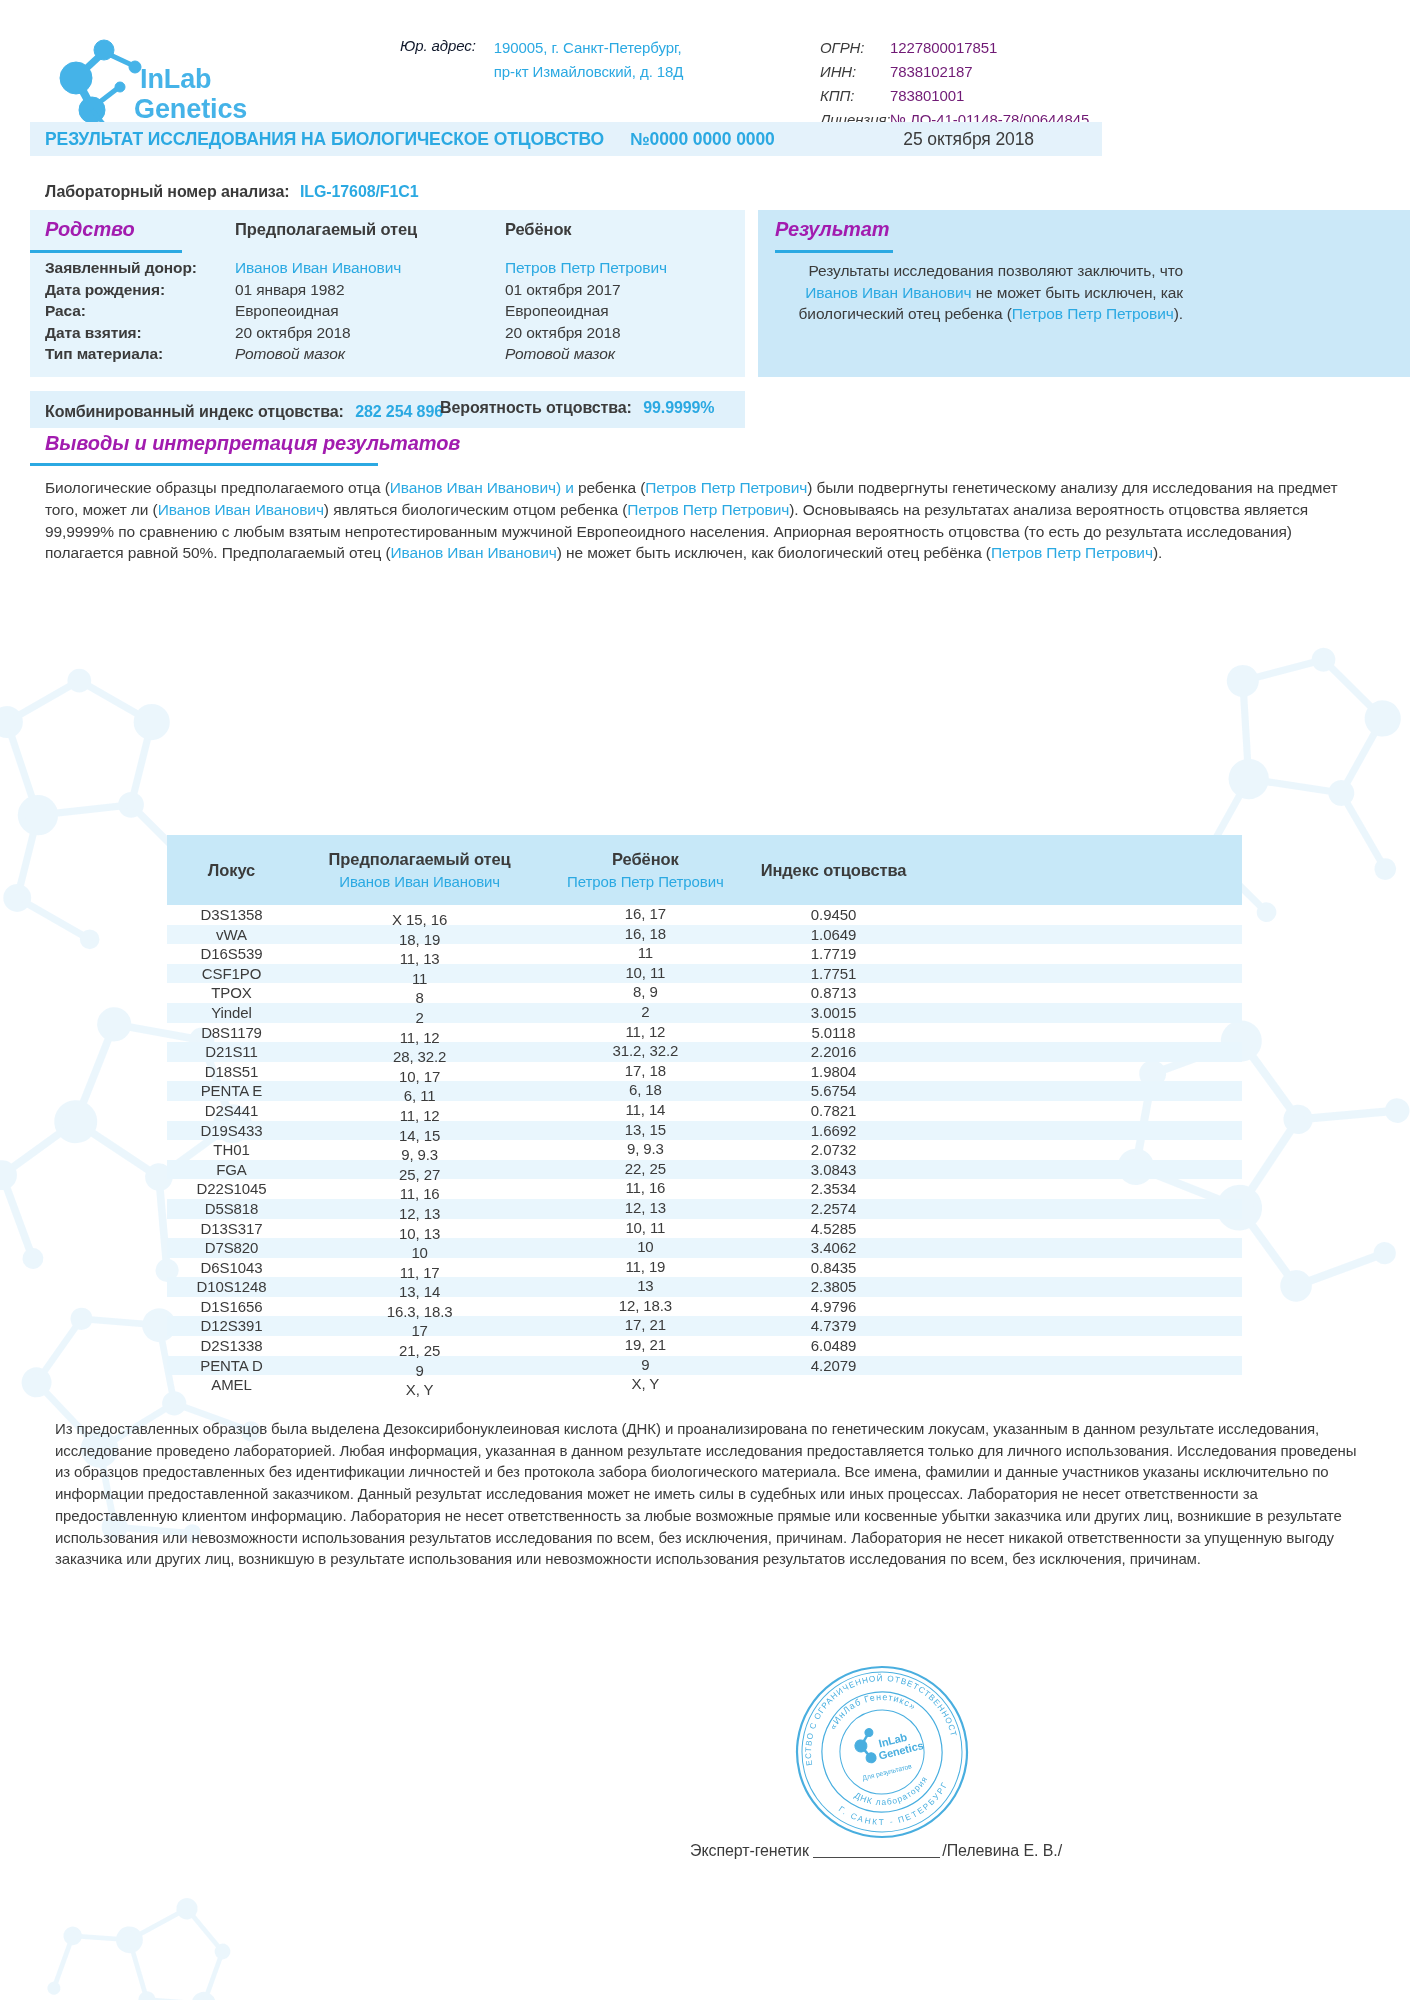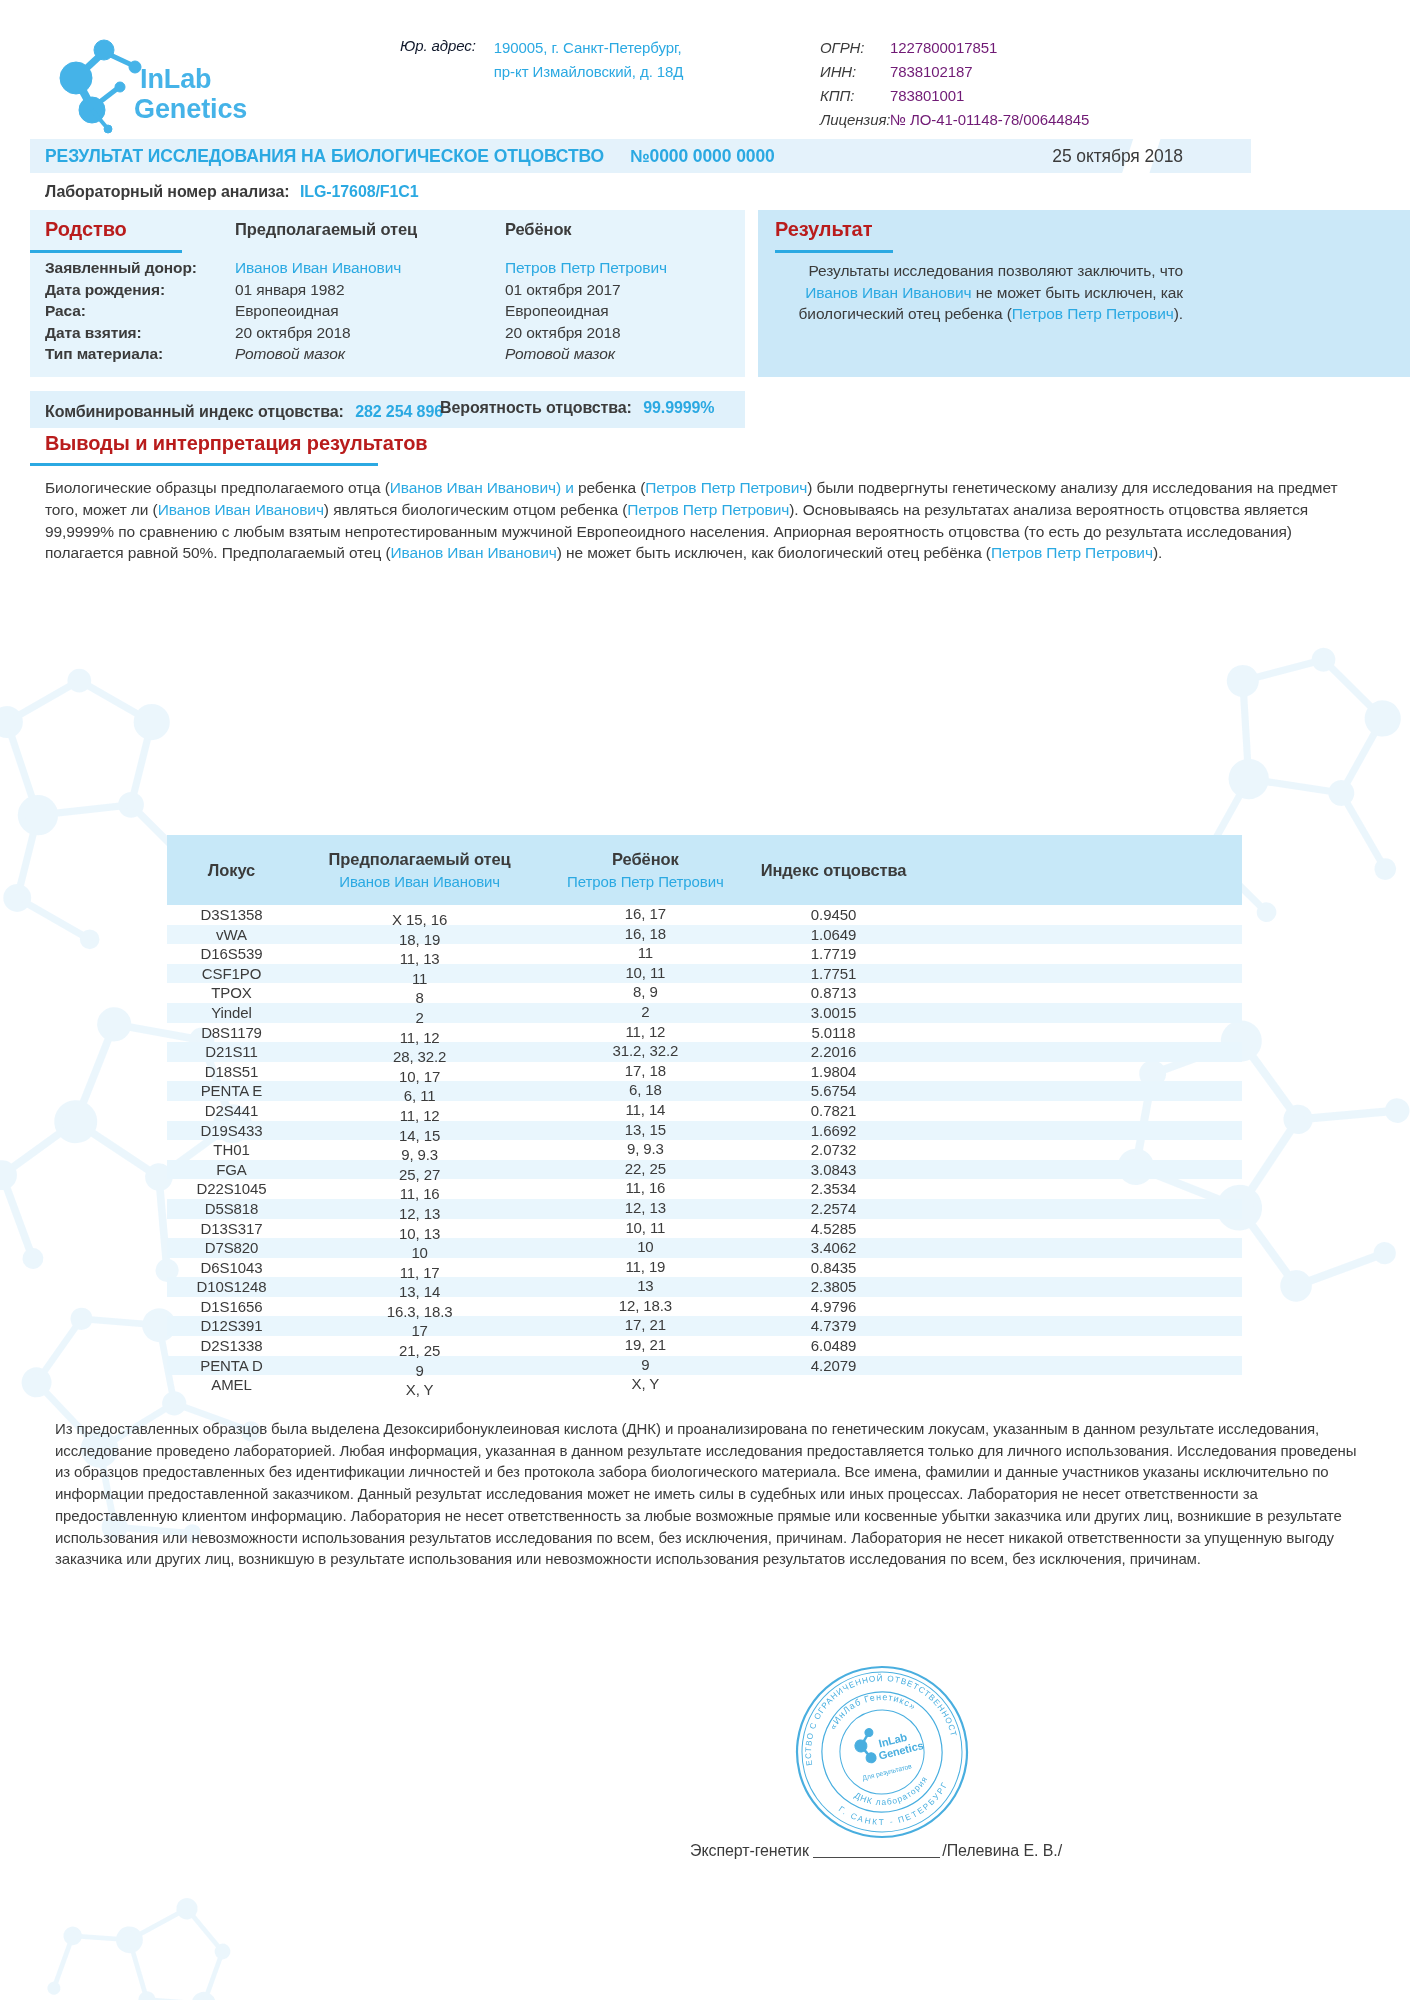--- a/index.html
+++ b/index.html
@@ -26,21 +26,21 @@
   .addr-block { position: absolute; left: 400px; top: 36px; display: flex; gap: 18px; }
   .addr-label { font-style: italic; font-size: 15px; color: #0f172a; padding-top: 1px; }
   .addr-value { font-size: 15px; line-height: 24px; color: #2ba9e2; }
   .registry-block { position: absolute; left: 820px; top: 36px; width: 560px; }
   .reg-row { display: flex; font-size: 15px; line-height: 24px; }
   .reg-label { font-style: italic; width: 70px; flex: 0 0 70px; }
   .reg-value { color: #701a75; }
 
   
   .title-band {
-    position: absolute; left: 30px; top: 139px; width: 1221px; height: 34px;
+    position: absolute; left: 30px; top: 122px; width: 1072px; height: 34px;
     background: #e4f2fb;
   }
   .title-band .slash {
     position: absolute; left: 1098px; top: -8px; width: 26px; height: 52px;
     background: #ffffff; transform: rotate(18deg);
   }
   .doc-title {
     position: absolute; left: 15px; top: 7px;
     font-size: 17.5px; font-weight: bold; color: #2ba9e2; white-space: nowrap;
   }
@@ -50,21 +50,21 @@
   
   .labnum { position: absolute; left: 45px; top: 183px; font-size: 16px; font-weight: bold; }
   .labnum .blue { margin-left: 6px; }
 
   
   .kinship {
     position: absolute; left: 30px; top: 210px; width: 715px; height: 167px;
     background: #e6f4fc;
   }
   .sec-heading {
-    font-size: 20px; font-weight: bold; color: #b91c1c;
+    font-size: 20px; font-weight: bold; font-style: italic; color: #a21caf;
   }
   .kinship .sec-heading { position: absolute; left: 15px; top: 8px; }
   .kinship .heading-rule { position: absolute; left: 0; top: 40px; width: 152px; height: 3px; background: #2ba9e2; }
   .k-col-head { position: absolute; top: 10px; font-size: 16.5px; font-weight: bold; color: #3b3b3b; }
   .k-col-head.father { left: 205px; }
   .k-col-head.child { left: 475px; }
   .k-rows { position: absolute; left: 0; top: 47px; width: 100%; }
   .k-row { display: flex; font-size: 15.5px; line-height: 21.6px; }
   .k-label { flex: 0 0 190px; margin-left: 15px; font-weight: bold; }
   .k-val { flex: 0 0 270px; }

